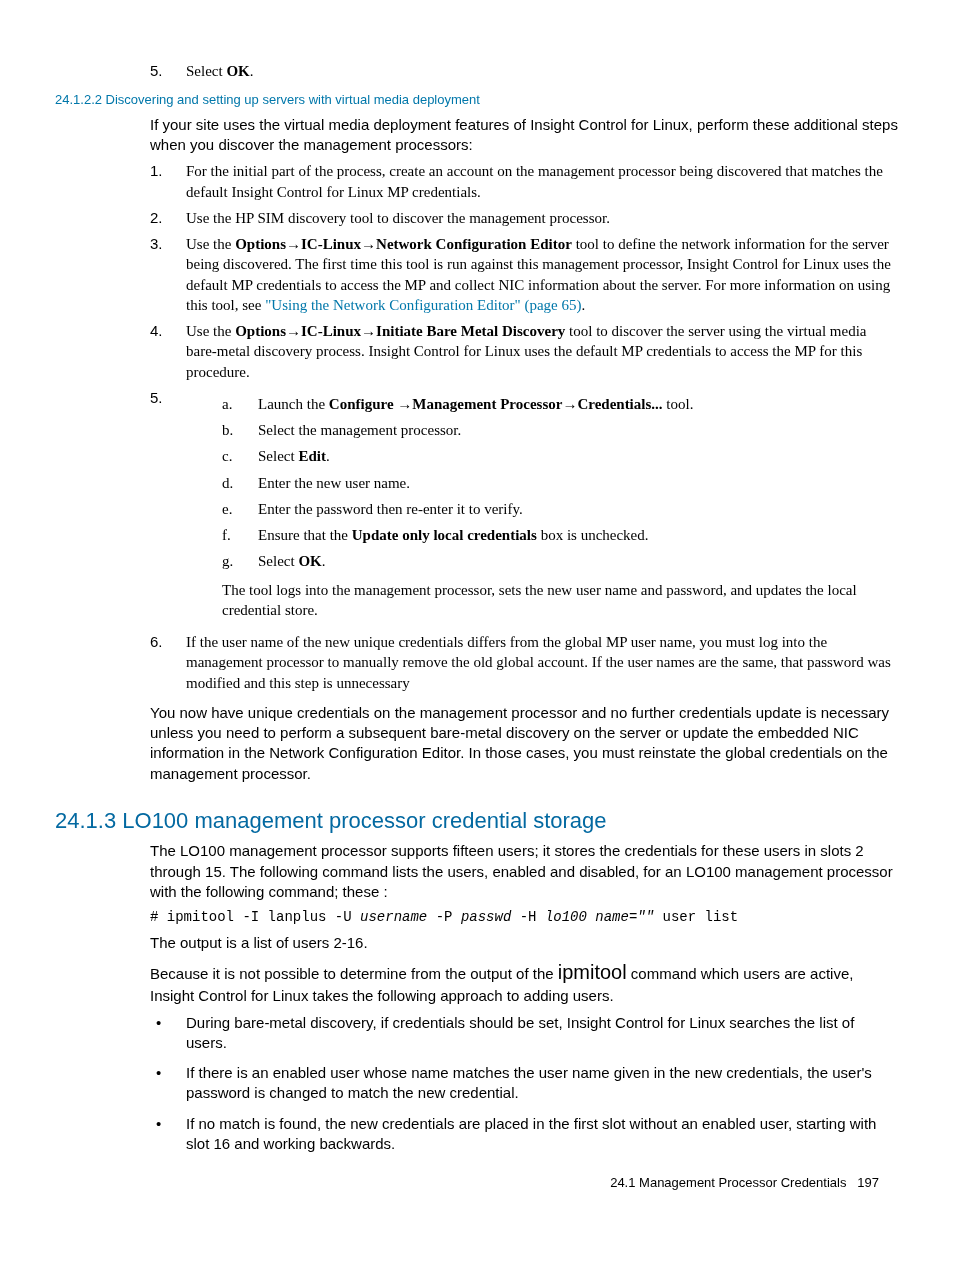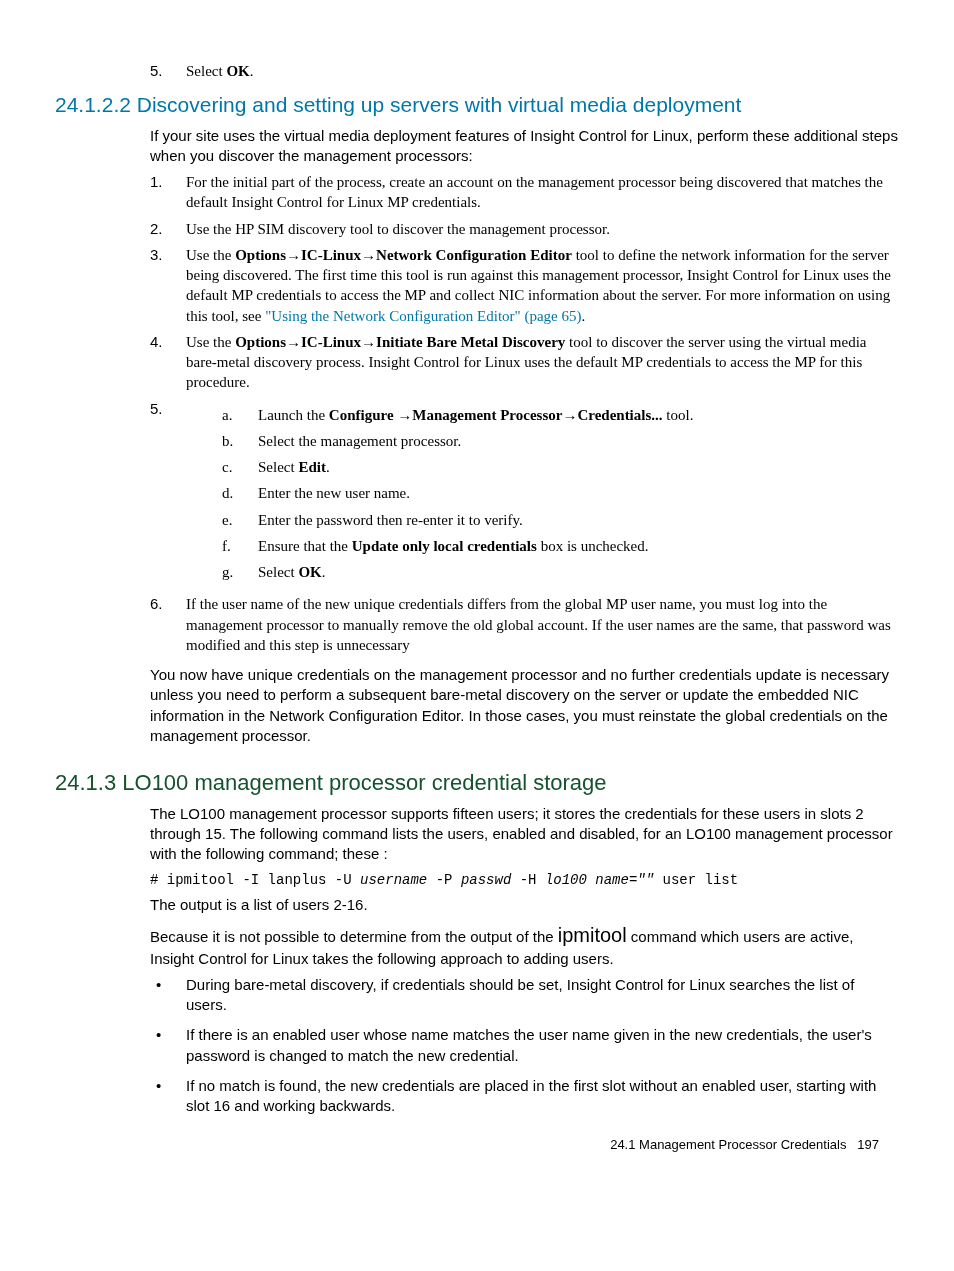--- a/index.html
+++ b/index.html
@@ -8,26 +8,26 @@
     line-height: 1.35;
     color: #000;
     background: #fff;
     margin: 0;
     padding: 55px 55px 40px 55px;
     width: 954px;
     box-sizing: border-box;
   }
   .h3 {
     color: #0077aa;
-    font-size: 21px;
+    font-size: 13px;
     font-weight: normal;
     margin: 10px 0 6px 0;
   }
   .h2 {
-    color: #14532d;
+    color: #0369a1;
     font-size: 22px;
     font-weight: normal;
     margin: 22px 0 6px 0;
   }
   .para {
     margin: 6px 0 6px 95px;
   }
   .para-wide {
     margin: 10px 0 6px 95px;
   }
@@ -166,20 +166,21 @@
         </li>
         <li>
           <span class="marker">f.</span>
           <span class="body"><span>Ensure that the </span><span class="b">Update only local credentials</span><span> box is unchecked.</span></span>
         </li>
         <li>
           <span class="marker">g.</span>
           <span class="body"><span>Select </span><span class="b">OK</span><span>.</span></span>
         </li>
       </ol>
+      <div class="indent-after">The tool logs into the management processor, sets the new user name and password, and updates the local credential store.</div>
     </span>
   </li>
   <li>
     <span class="marker">6.</span>
     <span class="body">If the user name of the new unique credentials differs from the global MP user name, you must log into the management processor to manually remove the old global account. If the user names are the same, that password was modified and this step is unnecessary</span>
   </li>
 </ol>
 
 <div class="para-wide">You now have unique credentials on the management processor and no further credentials update is necessary unless you need to perform a subsequent bare-metal discovery on the server or update the embedded NIC information in the Network Configuration Editor. In those cases, you must reinstate the global credentials on the management processor.</div>
 

